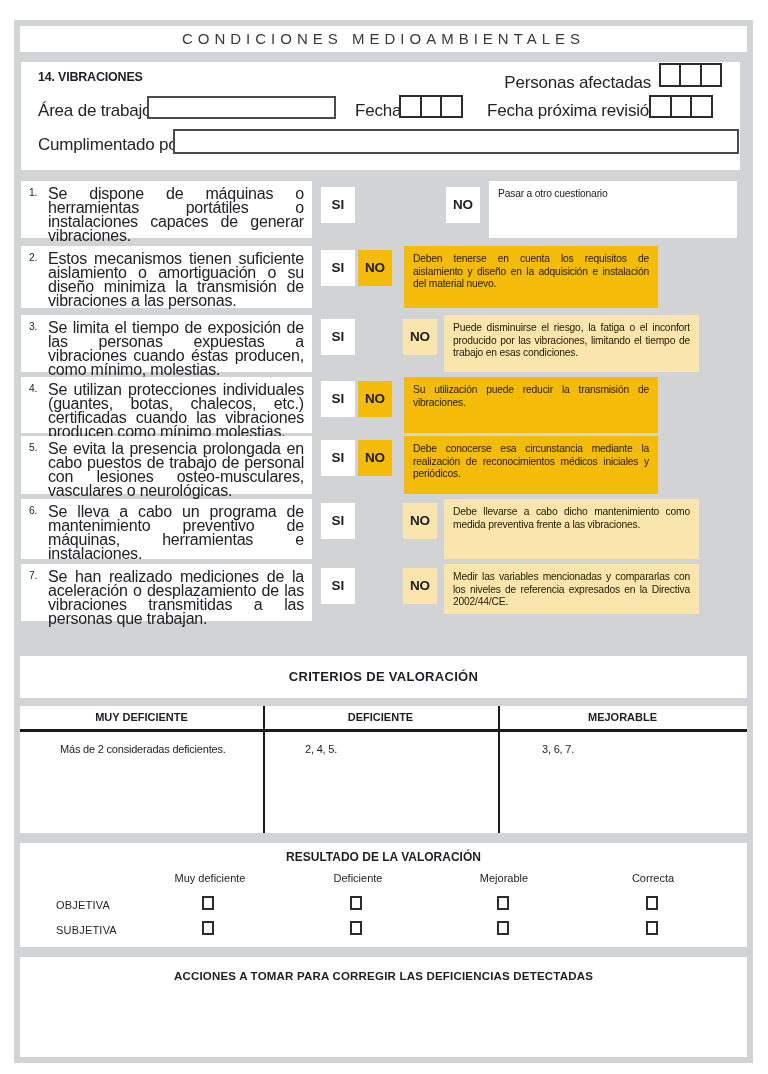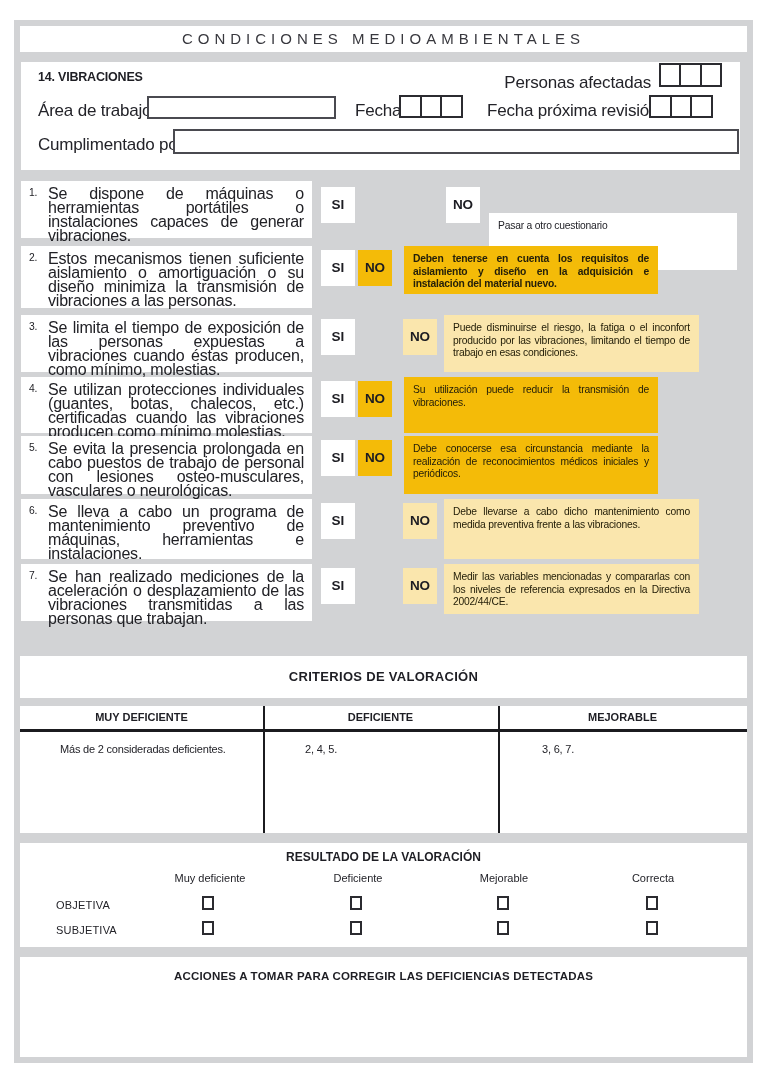--- a/index.html
+++ b/index.html
@@ -24,21 +24,21 @@
 
   .q-text-box { left:21px; width:291px; background:#fff; padding:6px 8px 4px 8px; display:flex; gap:5px; }
   .q-num { font-size:10.3px; width:14px; flex:0 0 14px; letter-spacing:-0.2px; }
   .q-text { font-size:16px; line-height:14px; text-align:justify; letter-spacing:-0.2px; }
 
   .opt { width:34px; height:36px; background:#fff; text-align:center; font-weight:bold; font-size:13.5px; line-height:36px; color:#1c1c22; }
   .opt.orange { background:#f4bb08; }
   .opt.cream  { background:#fae6ad; }
 
   .advisory { padding:7px 9px; font-size:10.3px; line-height:12.6px; text-align:justify; letter-spacing:-0.2px; color:#25200a; }
-  .advisory.white  { background:#fff; text-align:left; color:#232329;margin-top:32px; }
+  .advisory.white  { background:#fff; text-align:left; color:#232329; }
   .advisory.orange { background:#f4bb08; }
   .advisory.cream  { background:#fae6ad; }
 
   .crit-title-box { left:20px; top:656px; width:727px; height:42px; background:#fff; text-align:center; }
   .crit-title-box span { font-size:13px; font-weight:bold; line-height:42px; letter-spacing:0.3px; color:#1e1e24; }
 
   .crit-table { left:20px; top:706px; width:727px; height:127px; background:#fff; }
   .crit-head { position:absolute; top:5px; height:18px; font-size:11px; font-weight:bold; text-align:center; color:#1e1e24; }
   .crit-vline { position:absolute; top:0; width:2px; height:127px; background:#1b1b1f; }
   .crit-hline { position:absolute; top:23px; left:0; width:727px; height:3px; background:#1b1b1f; }
@@ -102,21 +102,21 @@
   <div class="abs opt" style="left:321px; top:187px;">SI</div>
   <div class="abs opt" style="left:446px; top:187px;">NO</div>
   <div class="abs advisory white" style="left:489px; top:181px; width:248px; height:57px;">Pasar a otro cuestionario</div>
 
   <div class="abs q-text-box" style="top:246px; height:62px;">
     <span class="q-num">2.</span>
     <span class="q-text">Estos mecanismos tienen suficiente aislamiento o amortiguación o su diseño minimiza la transmisión de vibraciones a las personas.</span>
   </div>
   <div class="abs opt" style="left:321px; top:250px;">SI</div>
   <div class="abs opt orange" style="left:358px; top:250px;">NO</div>
-  <div class="abs advisory orange" style="left:404px; top:246px; width:254px; height:48px;font-weight:bold;">Deben tenerse en cuenta los requisitos de aislamiento y diseño en la adquisición e instalación del material nuevo.</div>
+  <div class="abs advisory orange" style="left:404px; top:246px; width:254px; height:62px;">Deben tenerse en cuenta los requisitos de aislamiento y diseño en la adquisición e instalación del material nuevo.</div>
 
   <div class="abs q-text-box" style="top:315px; height:57px;">
     <span class="q-num">3.</span>
     <span class="q-text">Se limita el tiempo de exposición de las personas expuestas a vibraciones cuando éstas producen, como mínimo, molestias.</span>
   </div>
   <div class="abs opt" style="left:321px; top:319px;">SI</div>
   <div class="abs opt cream" style="left:403px; top:319px;">NO</div>
   <div class="abs advisory cream" style="left:444px; top:315px; width:255px; height:57px;">Puede disminuirse el riesgo, la fatiga o el inconfort producido por las vibraciones, limitando el tiempo de trabajo en esas condiciones.</div>
 
   <div class="abs q-text-box" style="top:377px; height:56px;">

